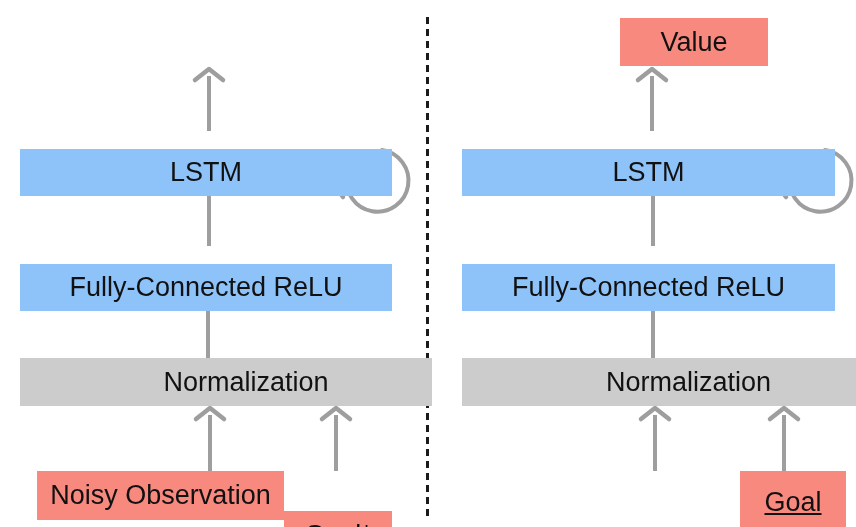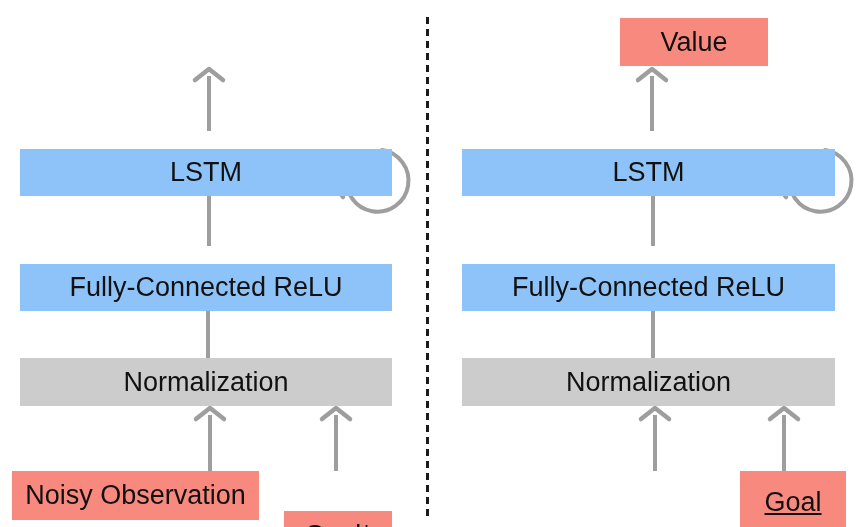--- a/index.html
+++ b/index.html
@@ -21,28 +21,28 @@
     display: flex;
     align-items: center;
     justify-content: center;
     font-size: 27px;
     line-height: 1;
     color: var(--label_text, #111);
     white-space: nowrap;
   }
   .red  { background: var(--box_red,  #F7897F); }
   .blue { background: var(--box_blue, #8EC3FA); margin-top: 18px; }
-  .gray { background: var(--box_gray, #CCCCCC); }
+  .gray { background: var(--box_gray, #CCCCCC); padding-left: 40px; }
 
   
   .l-out  { left: 81px;  top: 18px;  width: 256px; height: 48px; }
   .l-lstm { left: 20px;  top: 131px; width: 372px; height: 47px; }
   .l-fc   { left: 20px;  top: 246px; width: 372px; height: 47px; }
   .l-norm { left: 20px;  top: 358px; width: 372px; height: 48px; }
-  .l-obs  { left: 12px;  top: 471px; width: 247px; height: 49px; }
+  .l-obs  { left: 37px;  top: 471px; width: 247px; height: 49px; }
   .l-goal { left: 284px; top: 471px; width: 108px; height: 49px; margin-top: 40px; }
 
   
   .r-out  { left: 576px; top: 18px;  width: 148px; height: 48px; margin-left: 44px; }
   .r-lstm { left: 462px; top: 131px; width: 373px; height: 47px; }
   .r-fc   { left: 462px; top: 246px; width: 373px; height: 47px; }
   .r-norm { left: 462px; top: 358px; width: 373px; height: 48px; }
   .r-obs  { left: 462px; top: 471px; width: 253px; height: 49px; }
   .r-goal { left: 740px; top: 471px; width: 106px; height: 62px; text-decoration: underline; }
 

